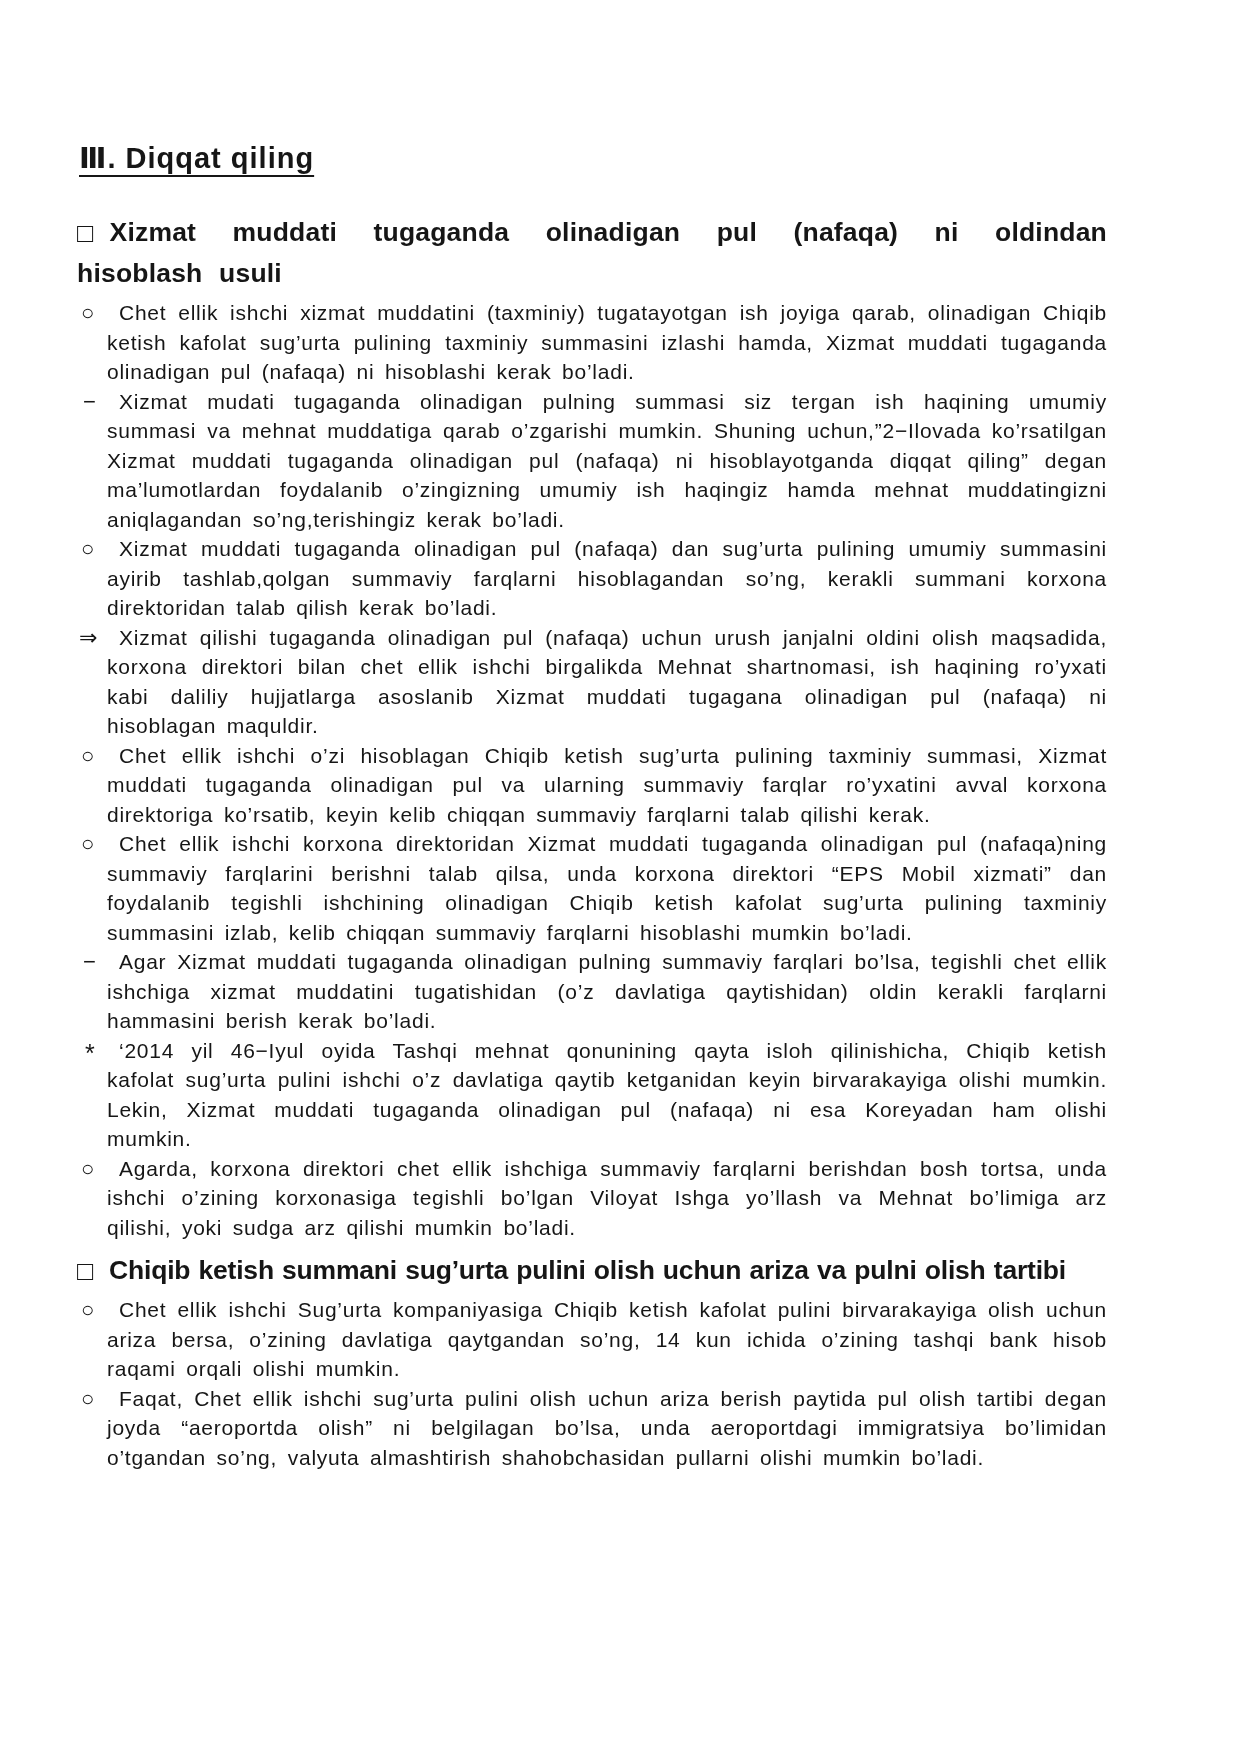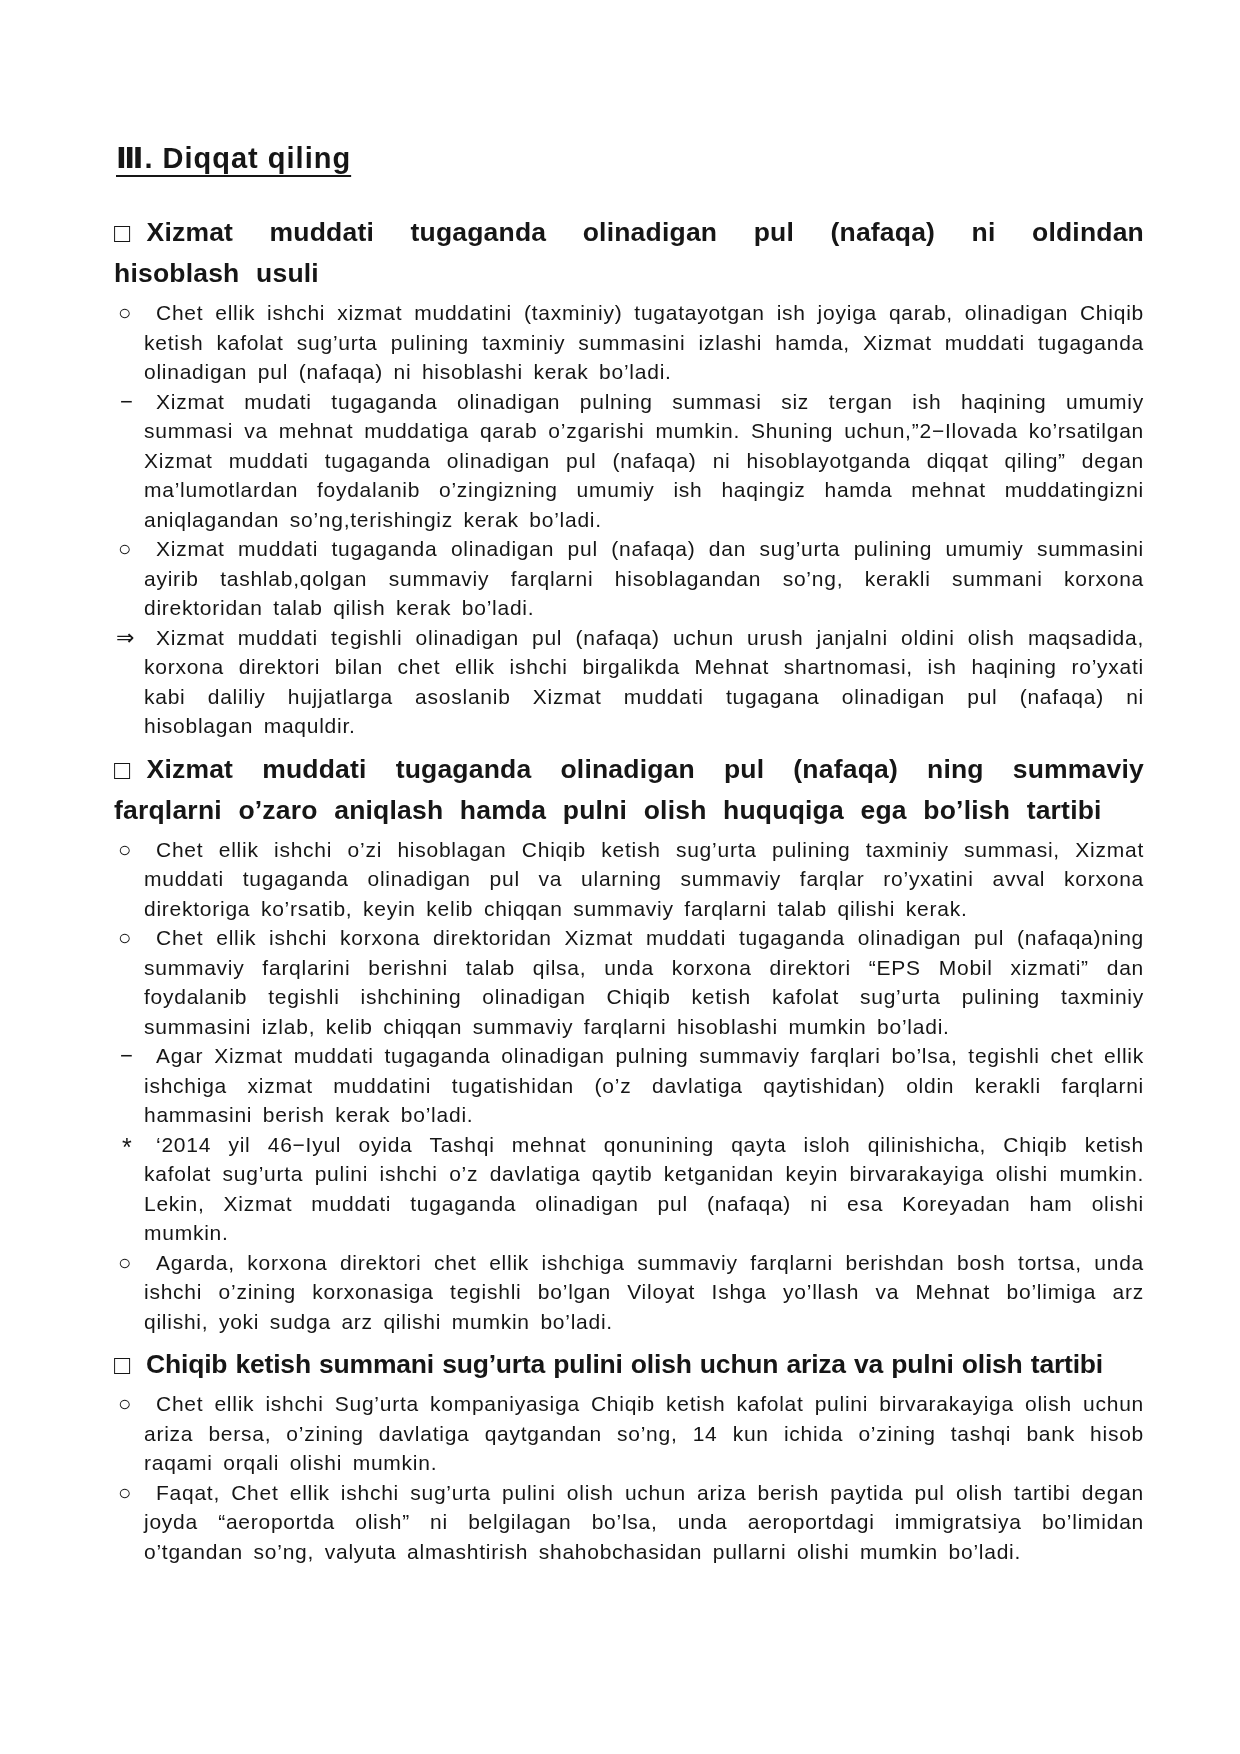--- a/index.html
+++ b/index.html
@@ -11,21 +11,21 @@
     width: 1240px;
     min-height: 1754px;
     font-family: "Liberation Sans", "DejaVu Sans", sans-serif;
     color: #161616;
     -webkit-font-smoothing: antialiased;
   }
   .page {
     box-sizing: border-box;
     width: 1240px;
     min-height: 1754px;
-    padding: 140px 104px 60px 114px;
+    padding: 140px 104px 60px 77px;
     background: #ffffff;
   }
   .doc-title {
     display: inline-block;
     font-size: 29px;
     font-weight: 700;
     letter-spacing: 1px;
     line-height: 36px;
     text-decoration: underline;
     text-underline-offset: 7px;
@@ -83,24 +83,23 @@
 
 <div class="page">
   <h1 class="doc-title">Ⅲ. Diqqat qiling</h1>
 
   <div class="sections">
       <section class="section">
         <div class="heading"><span class="h-marker">□</span><span>Xizmat muddati tugaganda olinadigan pul (nafaqa) ni oldindan hisoblash usuli</span></div>
         <div class="item"><span class="marker marker-circle">○</span><span>Chet ellik ishchi xizmat muddatini (taxminiy) tugatayotgan ish joyiga qarab, olinadigan Chiqib ketish kafolat sug’urta pulining taxminiy summasini izlashi hamda, Xizmat muddati tugaganda olinadigan pul (nafaqa) ni hisoblashi kerak bo’ladi.</span></div>
         <div class="item"><span class="marker marker-dash">−</span><span>Xizmat mudati tugaganda olinadigan pulning summasi siz tergan ish haqining umumiy summasi va mehnat muddatiga qarab o’zgarishi mumkin. Shuning uchun,”2−Ilovada ko’rsatilgan Xizmat muddati tugaganda olinadigan pul (nafaqa) ni hisoblayotganda diqqat qiling” degan ma’lumotlardan foydalanib o’zingizning umumiy ish haqingiz hamda mehnat muddatingizni aniqlagandan so’ng,terishingiz kerak bo’ladi.</span></div>
         <div class="item"><span class="marker marker-circle">○</span><span>Xizmat muddati tugaganda olinadigan pul (nafaqa) dan sug’urta pulining umumiy summasini ayirib tashlab,qolgan summaviy farqlarni hisoblagandan so’ng, kerakli summani korxona direktoridan talab qilish kerak bo’ladi.</span></div>
-        <div class="item"><span class="marker marker-arrow">⇒</span><span>Xizmat muddati tegishli olinadigan pul (nafaqa) uchun urush janjalni oldini olish maqsadida, korxona direktori bilan chet ellik ishchi birgalikda Mehnat shartnomasi, ish haqining ro’yxati kabi daliliy hujjatlarga asoslanib Xizmat muddati tugagana olinadigan pul (nafaqa) ni hisoblagan maquldir.</span></div>
+        <div class="item"><span class="marker marker-arrow">⇒</span><span>Xizmat qilishi tugaganda olinadigan pul (nafaqa) uchun urush janjalni oldini olish maqsadida, korxona direktori bilan chet ellik ishchi birgalikda Mehnat shartnomasi, ish haqining ro’yxati kabi daliliy hujjatlarga asoslanib Xizmat muddati tugagana olinadigan pul (nafaqa) ni hisoblagan maquldir.</span></div>
       </section>
       <section class="section">
-        <div class="heading"><span class="h-marker">□</span><span>Xizmat muddati tugaganda olinadigan pul (nafaqa) ning summaviy farqlarni o’zaro aniqlash hamda pulni olish huquqiga ega bo’lish tartibi</span></div>
         <div class="item"><span class="marker marker-circle">○</span><span>Chet ellik ishchi o’zi hisoblagan Chiqib ketish sug’urta pulining taxminiy summasi, Xizmat muddati tugaganda olinadigan pul va ularning summaviy farqlar ro’yxatini avval korxona direktoriga ko’rsatib, keyin kelib chiqqan summaviy farqlarni talab qilishi kerak.</span></div>
         <div class="item"><span class="marker marker-circle">○</span><span>Chet ellik ishchi korxona direktoridan Xizmat muddati tugaganda olinadigan pul (nafaqa)ning summaviy farqlarini berishni talab qilsa, unda korxona direktori “EPS Mobil xizmati” dan foydalanib tegishli ishchining olinadigan Chiqib ketish kafolat sug’urta pulining taxminiy summasini izlab, kelib chiqqan summaviy farqlarni hisoblashi mumkin bo’ladi.</span></div>
         <div class="item"><span class="marker marker-dash">−</span><span>Agar Xizmat muddati tugaganda olinadigan pulning summaviy farqlari bo’lsa, tegishli chet ellik ishchiga xizmat muddatini tugatishidan (o’z davlatiga qaytishidan) oldin kerakli farqlarni hammasini berish kerak bo’ladi.</span></div>
         <div class="item"><span class="marker marker-asterisk">*</span><span>‘2014 yil 46−Iyul oyida Tashqi mehnat qonunining qayta isloh qilinishicha, Chiqib ketish kafolat sug’urta pulini ishchi o’z davlatiga qaytib ketganidan keyin birvarakayiga olishi mumkin. Lekin, Xizmat muddati tugaganda olinadigan pul (nafaqa) ni esa Koreyadan ham olishi mumkin.</span></div>
         <div class="item"><span class="marker marker-circle">○</span><span>Agarda, korxona direktori chet ellik ishchiga summaviy farqlarni berishdan bosh tortsa, unda ishchi o’zining korxonasiga tegishli bo’lgan Viloyat Ishga yo’llash va Mehnat bo’limiga arz qilishi, yoki sudga arz qilishi mumkin bo’ladi.</span></div>
       </section>
       <section class="section">
         <div class="heading"><span class="h-marker">□</span><span>Chiqib ketish summani sug’urta pulini olish uchun ariza va pulni olish tartibi</span></div>
         <div class="item"><span class="marker marker-circle">○</span><span>Chet ellik ishchi Sug’urta kompaniyasiga Chiqib ketish kafolat pulini birvarakayiga olish uchun ariza bersa, o’zining davlatiga qaytgandan so’ng, 14 kun ichida o’zining tashqi bank hisob raqami orqali olishi mumkin.</span></div>
         <div class="item"><span class="marker marker-circle">○</span><span>Faqat, Chet ellik ishchi sug’urta pulini olish uchun ariza berish paytida pul olish tartibi degan joyda “aeroportda olish” ni belgilagan bo’lsa, unda aeroportdagi immigratsiya bo’limidan o’tgandan so’ng, valyuta almashtirish shahobchasidan pullarni olishi mumkin bo’ladi.</span></div>

